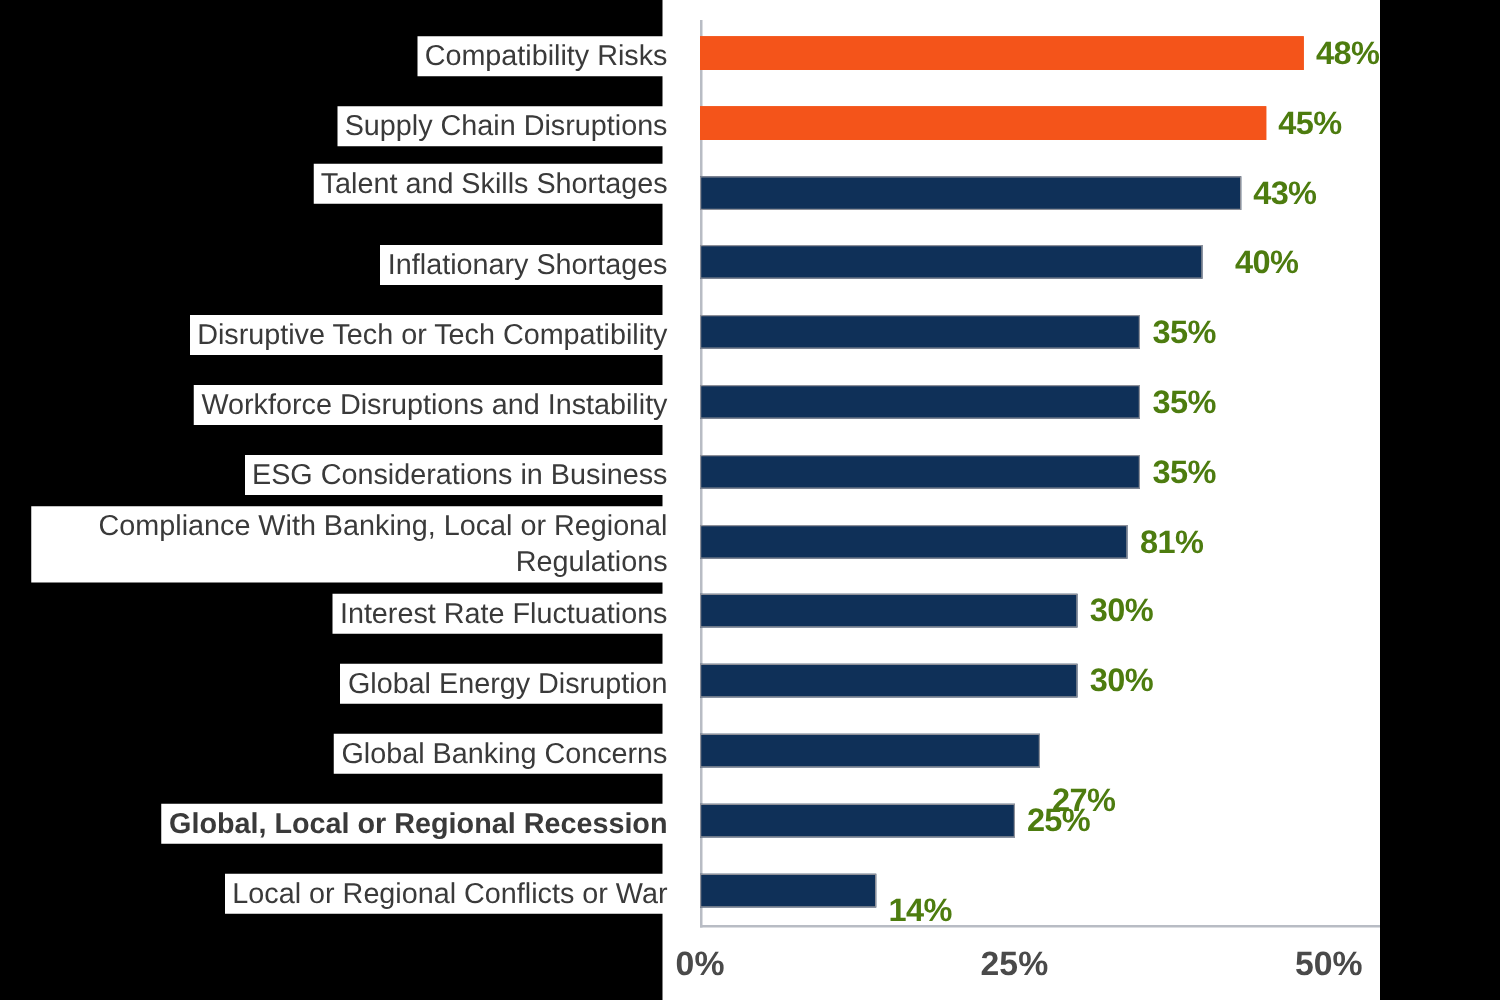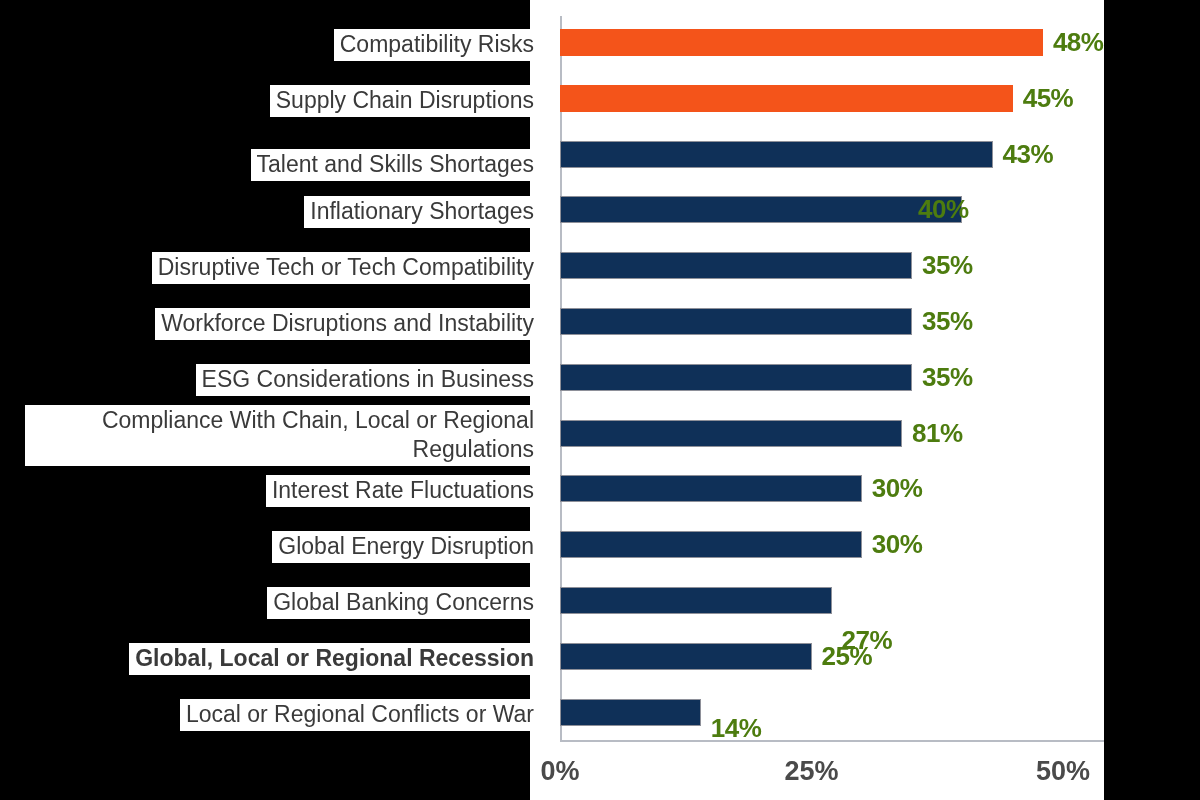--- a/index.html
+++ b/index.html
@@ -116,21 +116,21 @@
     <div class="bar-row" style="top: 71.8px;">
       <div class="bar orange" style="left: 560px; width: 452.7px;"></div>
       <div class="bar-value" style="left: 1022.7px;">45%</div>
     </div>
     <div class="bar-row" style="top: 127.6px;">
       <div class="bar navy" style="left: 560px; width: 432.58px;"></div>
       <div class="bar-value" style="left: 1002.58px;">43%</div>
     </div>
     <div class="bar-row" style="top: 183.4px;">
       <div class="bar navy" style="left: 560px; width: 402.4px;"></div>
-      <div class="bar-value" style="left: 918px;">40%</div>
+      <div class="bar-value" style="left: 988px;">40%</div>
     </div>
     <div class="bar-row" style="top: 239.2px;">
       <div class="bar navy" style="left: 560px; width: 352.1px;"></div>
       <div class="bar-value" style="left: 922.1px;">35%</div>
     </div>
     <div class="bar-row" style="top: 295px;">
       <div class="bar navy" style="left: 560px; width: 352.1px;"></div>
       <div class="bar-value" style="left: 922.1px;">35%</div>
     </div>
     <div class="bar-row" style="top: 350.8px;">
@@ -159,26 +159,26 @@
     </div>
     <div class="bar-row" style="top: 685.6px;">
       <div class="bar navy" style="left: 560px; width: 140.84px;"></div>
       <div class="bar-value" style="left: 710.84px; margin-top: 16px;">14%</div>
     </div>
   </div>
 
 <div id="labels-layer">
     <div class="cat-label" style="top: 29px;">Compatibility Risks</div>
     <div class="cat-label" style="top: 84.8px;">Supply Chain Disruptions</div>
-    <div class="cat-label" style="top: 149px; margin-left: 35px;">Talent and Skills Shortages</div>
+    <div class="cat-label" style="top: 131px; margin-left: 35px;">Talent and Skills Shortages</div>
     <div class="cat-label" style="top: 196.4px;">Inflationary Shortages</div>
     <div class="cat-label" style="top: 252.2px;">Disruptive Tech or Tech Compatibility</div>
     <div class="cat-label" style="top: 308px;">Workforce Disruptions and Instability</div>
     <div class="cat-label" style="top: 363.8px;">ESG Considerations in Business</div>
-    <div class="cat-label two-line" style="top: 404.6px;">Compliance With Chain, Local or Regional Regulations</div>
+    <div class="cat-label two-line" style="top: 404.6px;">Compliance With Banking, Local or Regional Regulations</div>
     <div class="cat-label" style="top: 475.4px;">Interest Rate Fluctuations</div>
     <div class="cat-label" style="top: 531.2px;">Global Energy Disruption</div>
     <div class="cat-label" style="top: 587px;">Global Banking Concerns</div>
     <div class="cat-label" style="top: 642.8px; font-weight: bold;">Global, Local or Regional Recession</div>
     <div class="cat-label" style="top: 698.6px;">Local or Regional Conflicts or War</div>
   </div>
 
 <div id="ticks-layer">
     <div class="tick-label" style="left: 560px;">0%</div>
     <div class="tick-label" style="left: 811.5px;">25%</div>

